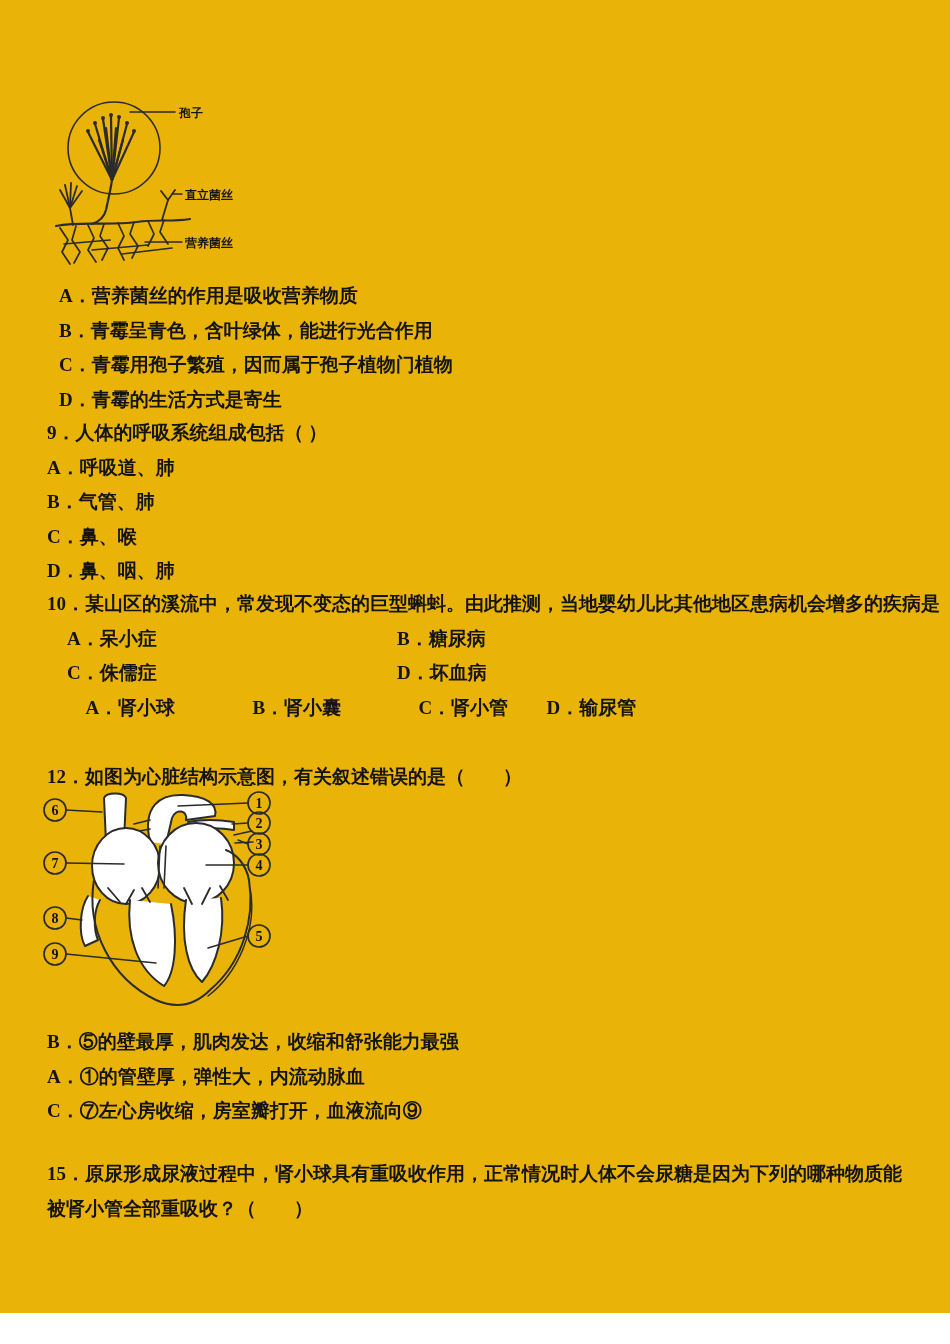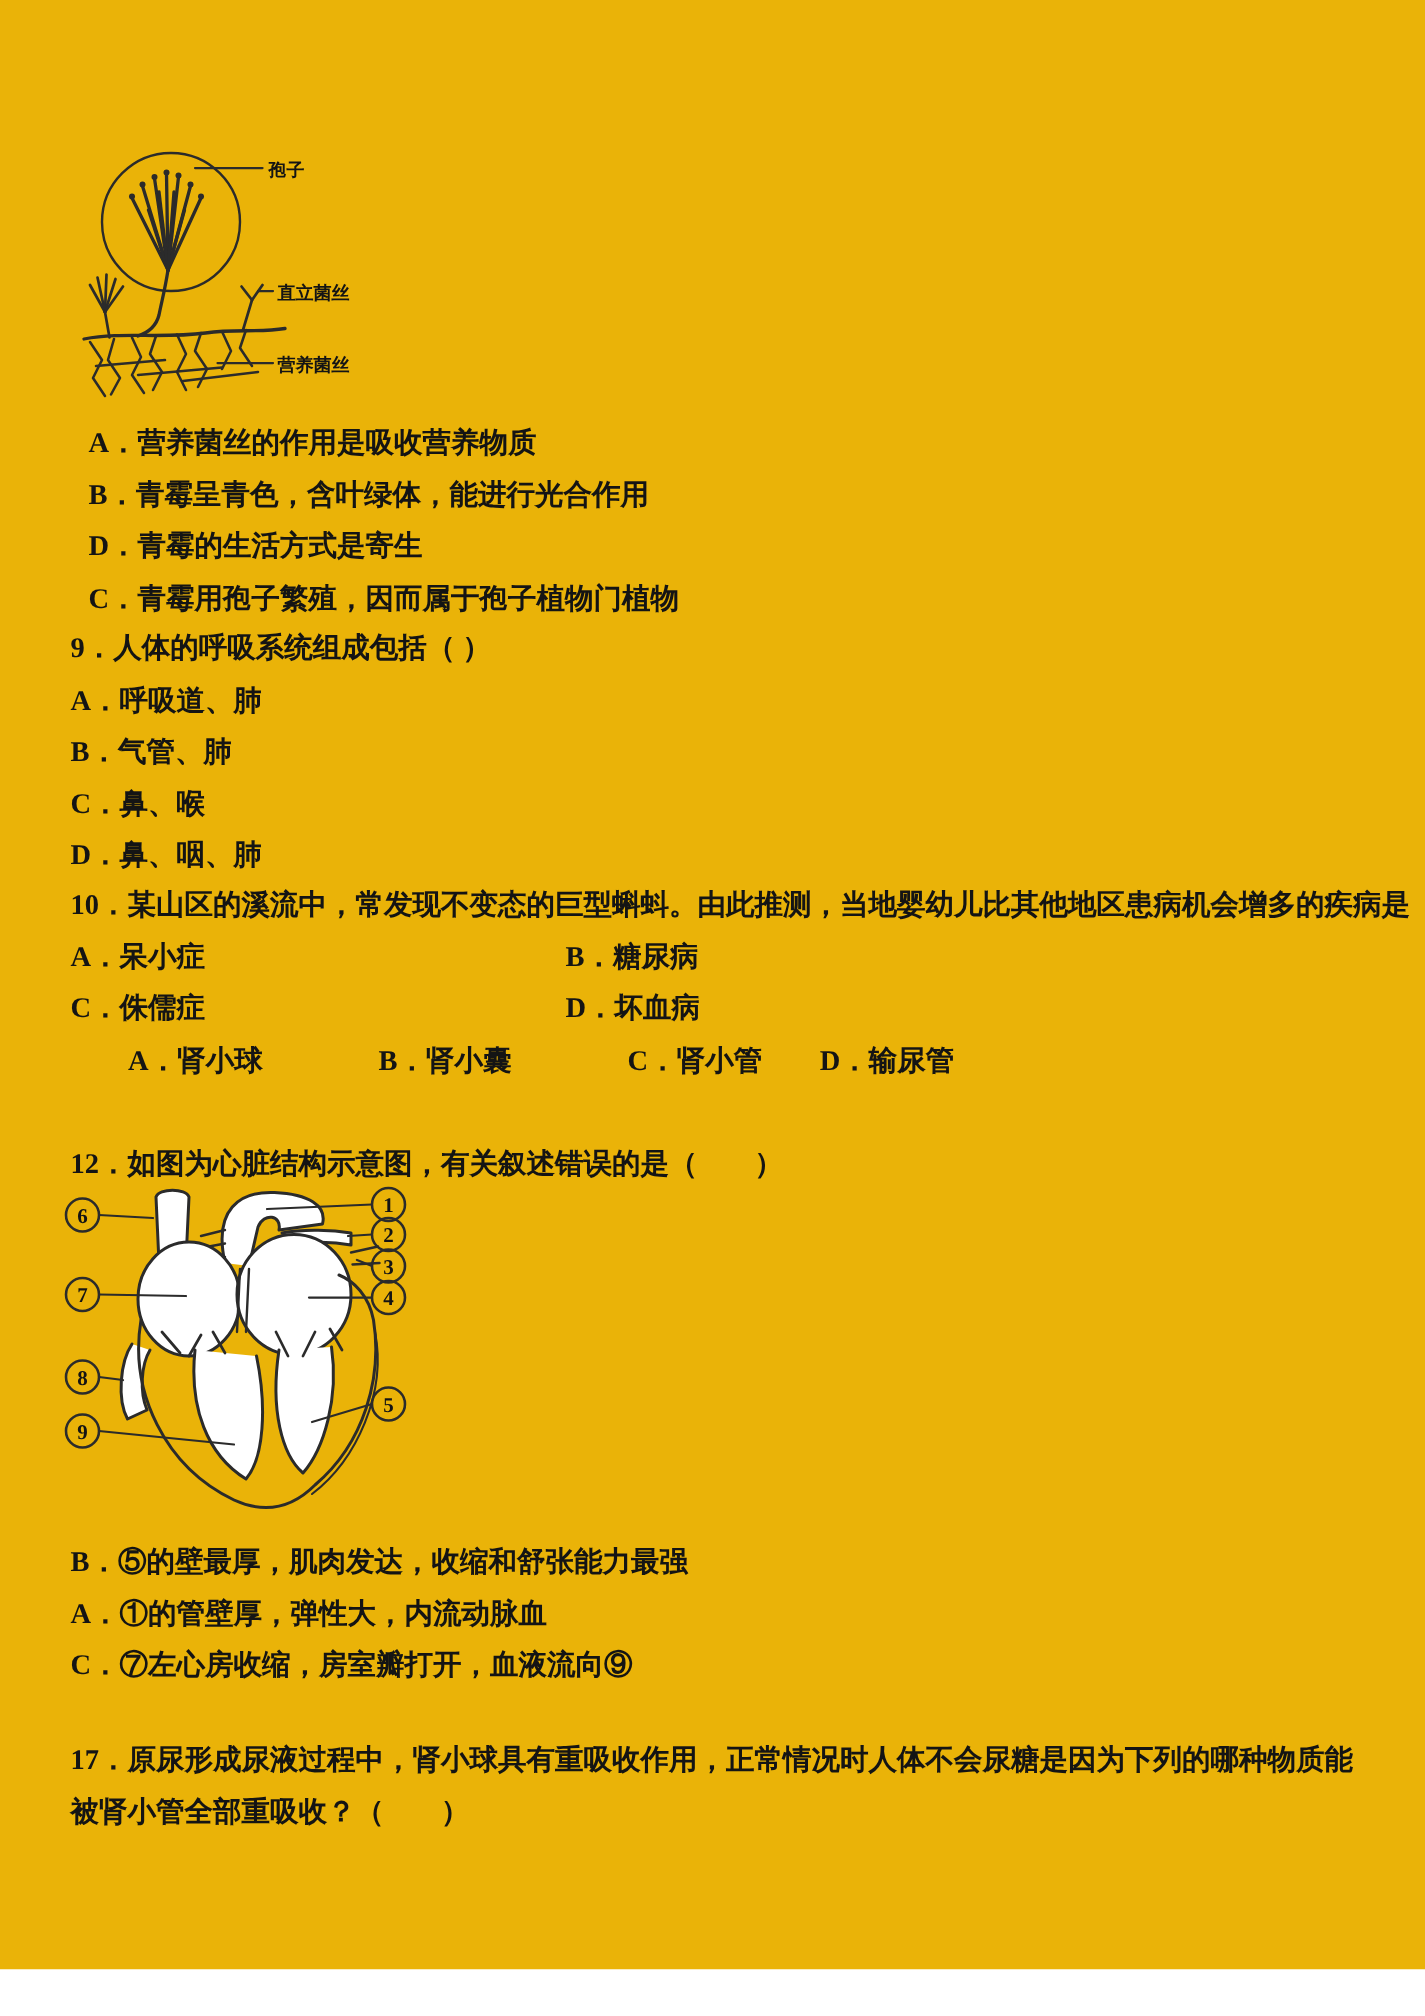--- a/index.html
+++ b/index.html
@@ -11,21 +11,21 @@
     font-weight:700;
     color:#141414;
     font-size:19px;
     overflow:hidden;
   }
   .abs{position:absolute;}
   .line{line-height:34.5px;white-space:nowrap;}
   .stem{line-height:34.5px;white-space:nowrap;}
   .wrap{line-height:34.5px;white-space:normal;}
   .row{display:flex;}
-  .cell2{width:330px;}
+  .cell2{width:330px;margin-left:20px;}
   .cell4{width:166.5px;text-align:center;}
   svg{display:block;}
   svg text{
     font-family:"Liberation Serif","DejaVu Serif",serif;
     font-weight:700;
     fill:#141414;
   }
   .figstroke{stroke:#2b2b2b;fill:none;stroke-linecap:round;stroke-linejoin:round;}
 </style>
 </head>
@@ -100,22 +100,22 @@
     </g>
 
     <text x="127" y="19" font-size="12">孢子</text>
     <text x="133" y="101" font-size="12">直立菌丝</text>
     <text x="133" y="149" font-size="12">营养菌丝</text>
   </svg>
 
   <div class="abs" style="left:47px;top:279px;margin-left:12px;">
     <div class="line">A．营养菌丝的作用是吸收营养物质</div>
     <div class="line">B．青霉呈青色，含叶绿体，能进行光合作用</div>
+    <div class="line">C．青霉用孢子繁殖，因而属于孢子植物门植物</div>
     <div class="line">D．青霉的生活方式是寄生</div>
-    <div class="line">C．青霉用孢子繁殖，因而属于孢子植物门植物</div>
   </div>
 
   <div class="abs" style="left:47px;top:416px;">
     <div class="stem">9．人体的呼吸系统组成包括（ ）</div>
     <div class="line">A．呼吸道、肺</div>
     <div class="line">B．气管、肺</div>
     <div class="line">C．鼻、喉</div>
     <div class="line">D．鼻、咽、肺</div>
   </div>
 
@@ -222,15 +222,15 @@
       <text y="5" font-size="14" text-anchor="middle">9</text>
     </g>
   </svg>
 
   <div class="abs" style="left:47px;top:1025px;">
     <div class="line">B．⑤的壁最厚，肌肉发达，收缩和舒张能力最强</div>
     <div class="line">A．①的管壁厚，弹性大，内流动脉血</div>
     <div class="line">C．⑦左心房收缩，房室瓣打开，血液流向⑨</div>
   </div>
 
-  <div class="abs wrap" style="left:47px;top:1157px;width:860px;">17．原尿形成尿液过程中，肾小球具有重吸收作用，正常情况时人体不会尿糖是因为下列的哪种物质能被肾小管全部重吸收？（　　）</div>
+  <div class="abs wrap" style="left:47px;top:1157px;width:860px;">15．原尿形成尿液过程中，肾小球具有重吸收作用，正常情况时人体不会尿糖是因为下列的哪种物质能被肾小管全部重吸收？（　　）</div>
 
 </div>
 
 </body></html>

